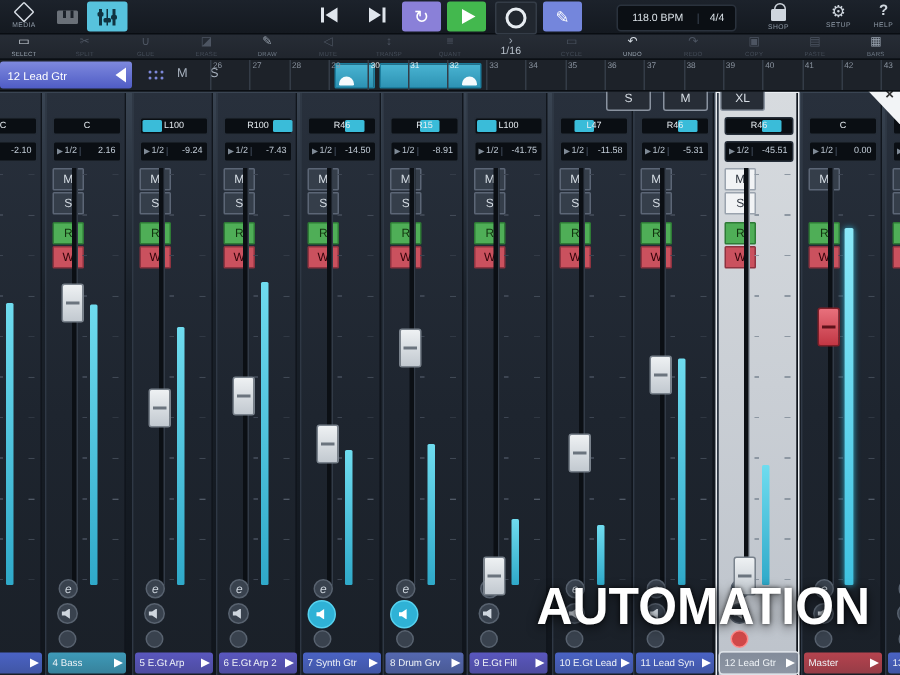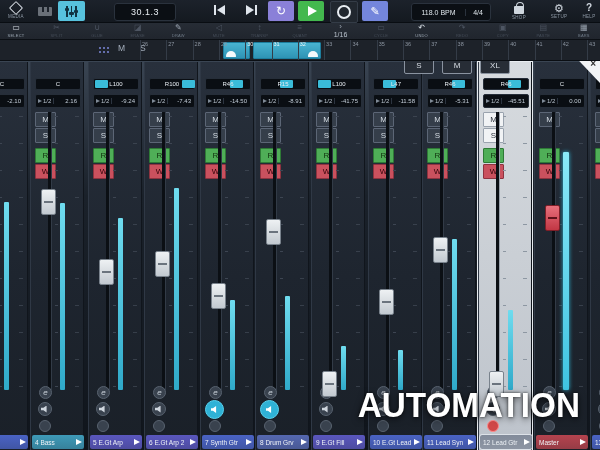--- a/index.html
+++ b/index.html
@@ -136,21 +136,20 @@
     <div class="tbtn" style="left:34px;width:22px;">
       <div class="piano"></div>
     </div>
     <div class="mixbtn">
       <div class="mixglyph">
           <i></i>
           <i></i>
           <i></i>
         </div>
     </div>
-    <div class="timebox">30.1.3</div>
     <div class="skip" style="left:214px;">
       <div class="bar"></div>
         <div class="tri-l"></div>
     </div>
     <div class="skip" style="left:246px;">
       <div class="tri-r"></div>
         <div class="bar"></div>
     </div>
     <div class="transport" style="left:268px;background:#8a80d8;">
       <span style="color:#fff;font-size:12px;line-height:12px;">↻</span>
@@ -239,20 +238,25 @@
         <div class="g">▤</div>
         <div class="l">PASTE</div>
       </div>
       <div class="tool st-mid">
         <div class="g">▦</div>
         <div class="l">BARS</div>
       </div>
     </div>
 
   <div id="trackrow">
+    <div id="trackchip">
+      <span>12</span>&nbsp;
+      <span>Lead Gtr</span>
+      <div class="arr"></div>
+    </div>
     <div class="dotsicon"></div>
     <div class="msmini" style="left:118px;">M</div>
     <div class="msmini" style="left:140px;">S</div>
     <div id="ruler"></div>
   <div class="clip" style="left: 222.845px; width: 27.615px;">
         <div class="loophandle" style="left: 2px;"></div>
       </div>
       <div class="clip" style="left: 253.09px; width: 68.38px;">
         <div class="loophandle" style="right: 2px;"></div>
       </div>

